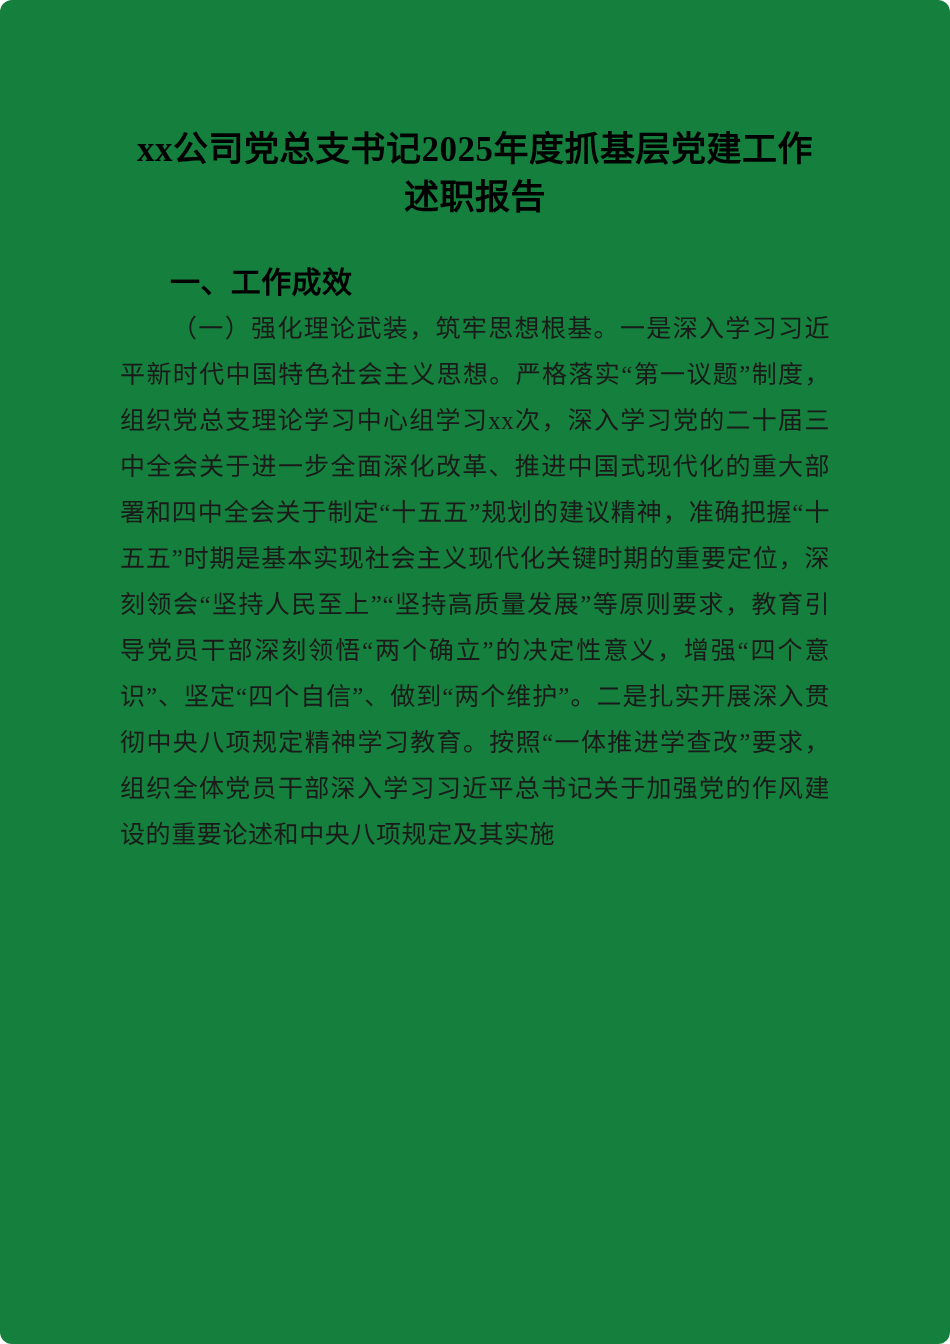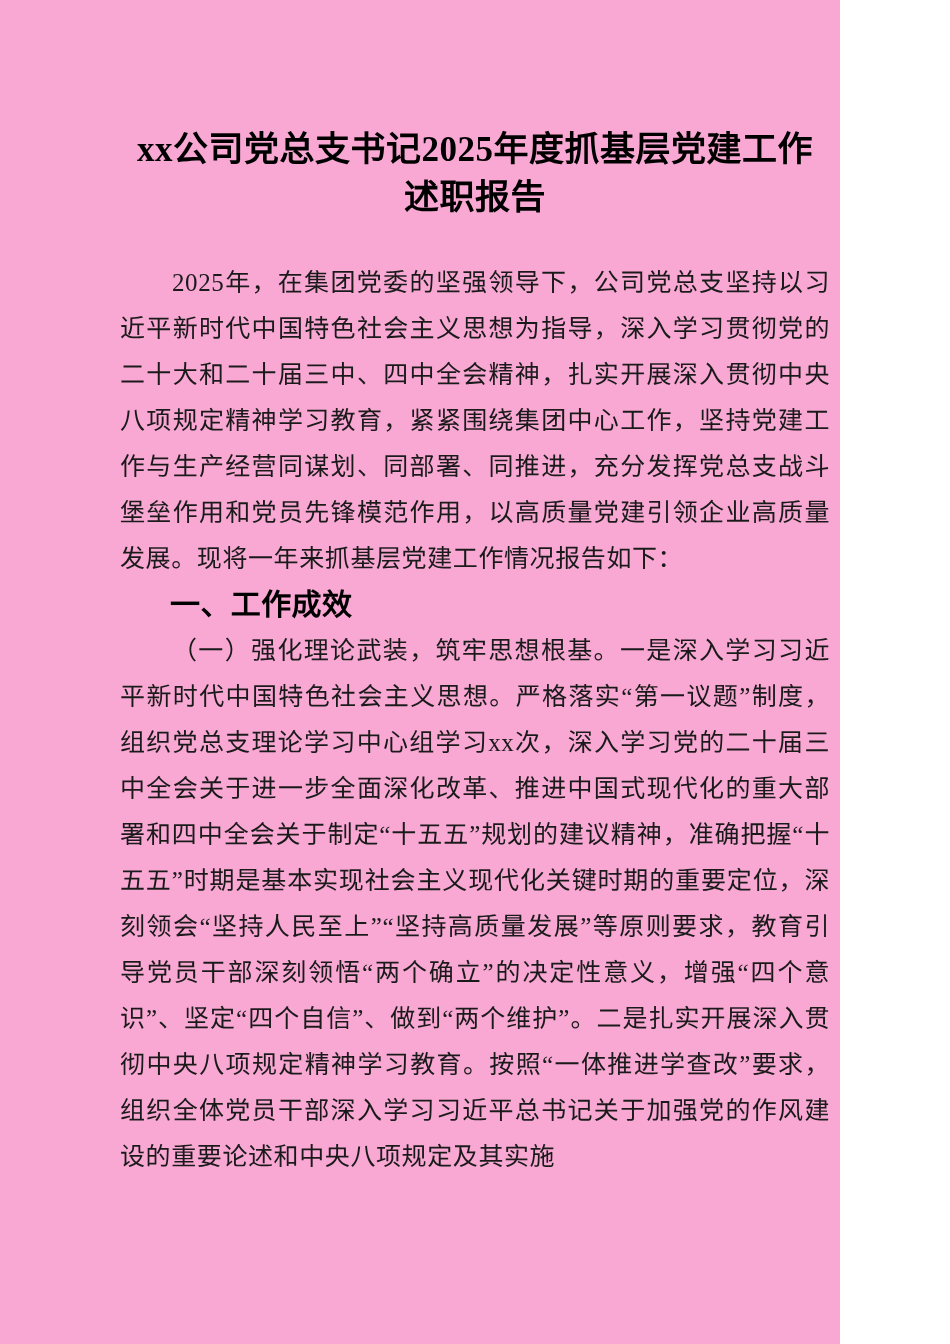--- a/index.html
+++ b/index.html
@@ -12,25 +12,26 @@
     width: 950px;
     height: 1344px;
     overflow: hidden;
     font-family: "Liberation Serif", "DejaVu Serif", serif;
     color: #000000;
     -webkit-font-smoothing: antialiased;
   }
 
   .page {
     position: relative;
-    width: 840px;
+    width: 950px;
     height: 1344px;
-    background: #f9a8d4;
+    background: #15803d;
     box-sizing: border-box;
     padding: 0;
+    border-radius: 12px;
   }
 
   .content {
     position: absolute;
     left: 120px;
     top: 0;
     width: 710px;
   }
 
   
@@ -82,20 +83,19 @@
 </head>
 <body>
 
 <div class="page">
   <div class="content">
 
     <h1 class="doc-title">xx公司党总支书记2025年度抓基层党建工作述职报告</h1>
 
     <div class="spacer-lead"></div>
 
-    <p class="body-para">2025年，在集团党委的坚强领导下，公司党总支坚持以习近平新时代中国特色社会主义思想为指导，深入学习贯彻党的二十大和二十届三中、四中全会精神，扎实开展深入贯彻中央八项规定精神学习教育，紧紧围绕集团中心工作，坚持党建工作与生产经营同谋划、同部署、同推进，充分发挥党总支战斗堡垒作用和党员先锋模范作用，以高质量党建引领企业高质量发展。现将一年来抓基层党建工作情况报告如下：</p>
 
     <h2 class="section-heading">一、工作成效</h2>
 
     <p class="body-para">（一）强化理论武装，筑牢思想根基。一是深入学习习近平新时代中国特色社会主义思想。严格落实“第一议题”制度，组织党总支理论学习中心组学习xx次，深入学习党的二十届三中全会关于进一步全面深化改革、推进中国式现代化的重大部署和四中全会关于制定“十五五”规划的建议精神，准确把握“十五五”时期是基本实现社会主义现代化关键时期的重要定位，深刻领会“坚持人民至上”“坚持高质量发展”等原则要求，教育引导党员干部深刻领悟“两个确立”的决定性意义，增强“四个意识”、坚定“四个自信”、做到“两个维护”。二是扎实开展深入贯彻中央八项规定精神学习教育。按照“一体推进学查改”要求，组织全体党员干部深入学习习近平总书记关于加强党的作风建设的重要论述和中央八项规定及其实施</p>
 
   </div>
 </div>
 
 </body></html>

